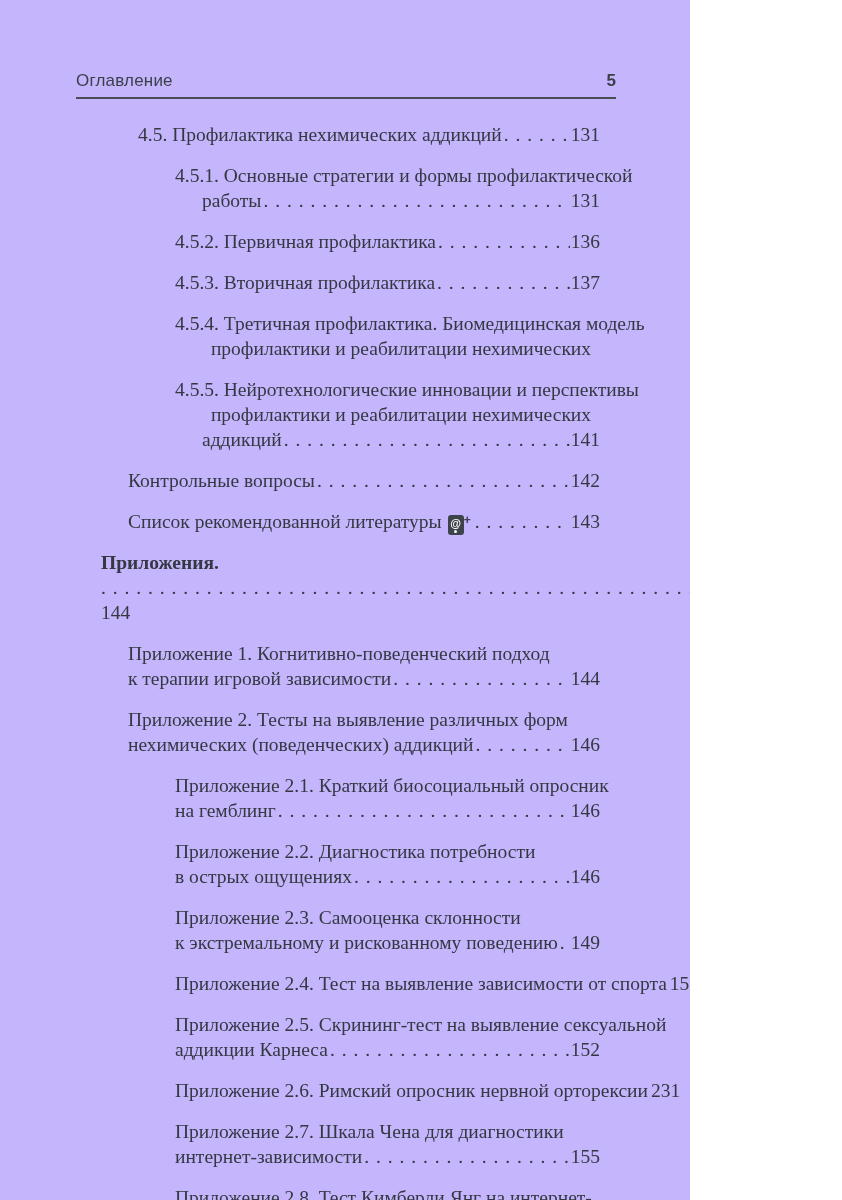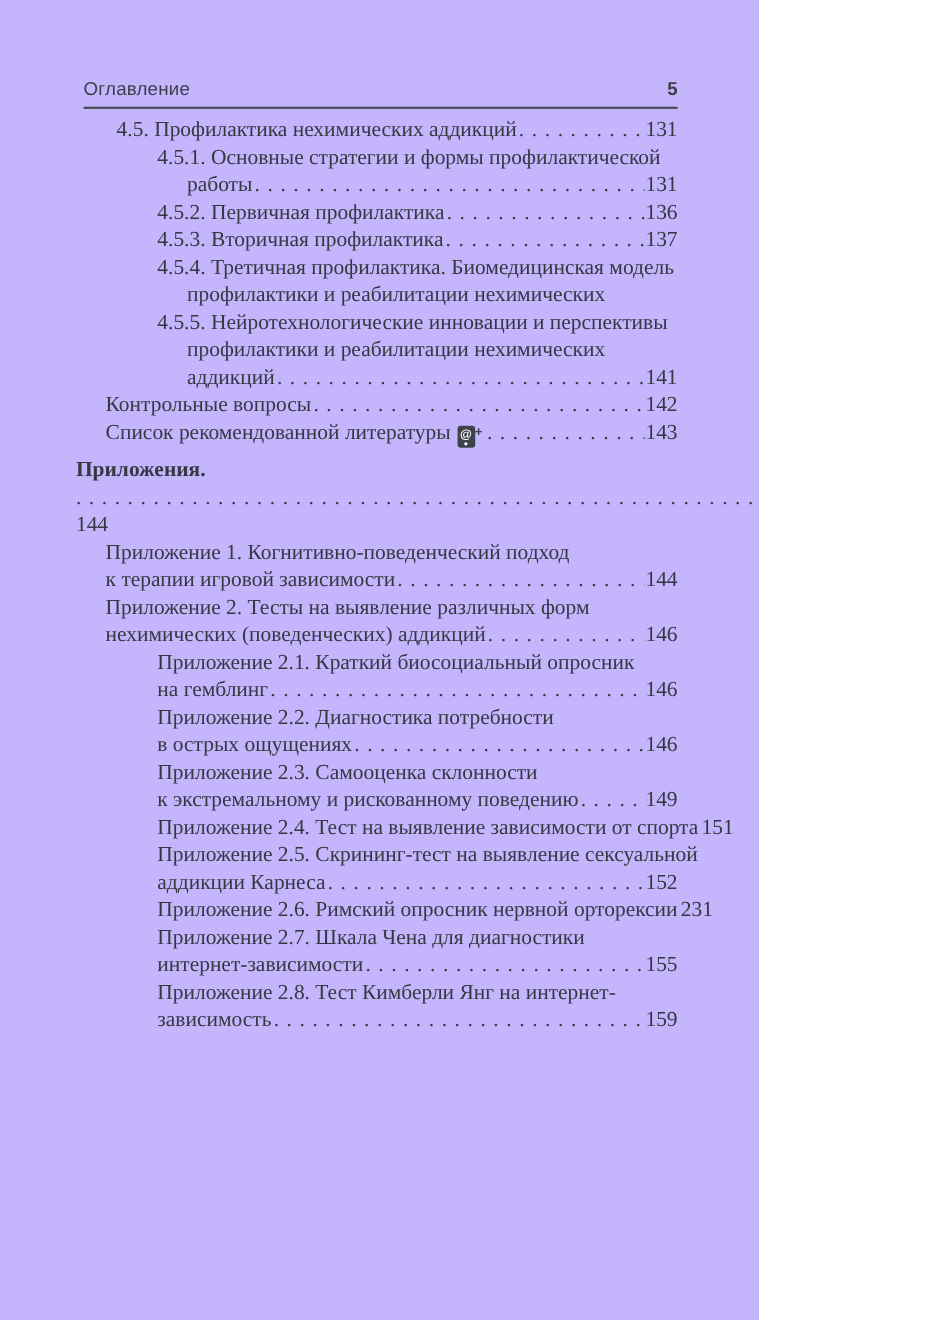--- a/index.html
+++ b/index.html
@@ -12,36 +12,36 @@
     display:flex;justify-content:space-between;align-items:baseline;
     font-family:"Liberation Sans", sans-serif;font-size:17px;color:#3a3f48;
   }
   .hdr .title{letter-spacing:.2px;}
   .hdr .pnum{font-weight:bold;font-size:17px;}
   .rule{position:absolute;left:76px;right:74px;top:97px;height:2px;background:#474c55;}
   .toc{
     position:absolute;left:0;right:74px;top:106px;
     font-size:19.5px;line-height:25px;
   }
-  .entry{margin:0;}
+  .entry{margin:16px;padding-left:16px;}
   .entry.space-before{margin-top:9px;}
   .line{display:flex;align-items:baseline;white-space:nowrap;}
   .line .t{flex:0 0 auto;}
   .line .t.b{font-weight:bold;}
   .fill{flex:1 1 auto;overflow:hidden;margin-left:2px;}
   .fill::after{
     content:". . . . . . . . . . . . . . . . . . . . . . . . . . . . . . . . . . . . . . . . . . . . . . . . . . . . . . . . . . . . . . . . . . . . . . . . . . . .";
     letter-spacing:1px;
   }
   .pg{flex:0 0 auto;margin-left:1px;}
   .ind0{padding-left:67px;flex-direction:column;}
   .ind1{padding-left:96px;}
   .ind2{padding-left:106px;}
   .ind3{padding-left:143px;}
-  .ind4{padding-left:170px;}
+  .ind4{padding-left:170px;justify-content:center;}
   
   .eicon{
     position:relative;display:inline-block;flex:0 0 auto;
     width:16px;height:20px;background:#3d424b;border-radius:3px;
     margin:0 9px 0 6px;align-self:center;transform:translateY(3px);
   }
   .eicon .at{
     position:absolute;left:0;right:0;top:1px;bottom:4px;
     display:flex;align-items:center;justify-content:center;
     color:#ffffff;font-family:"Liberation Sans", sans-serif;

